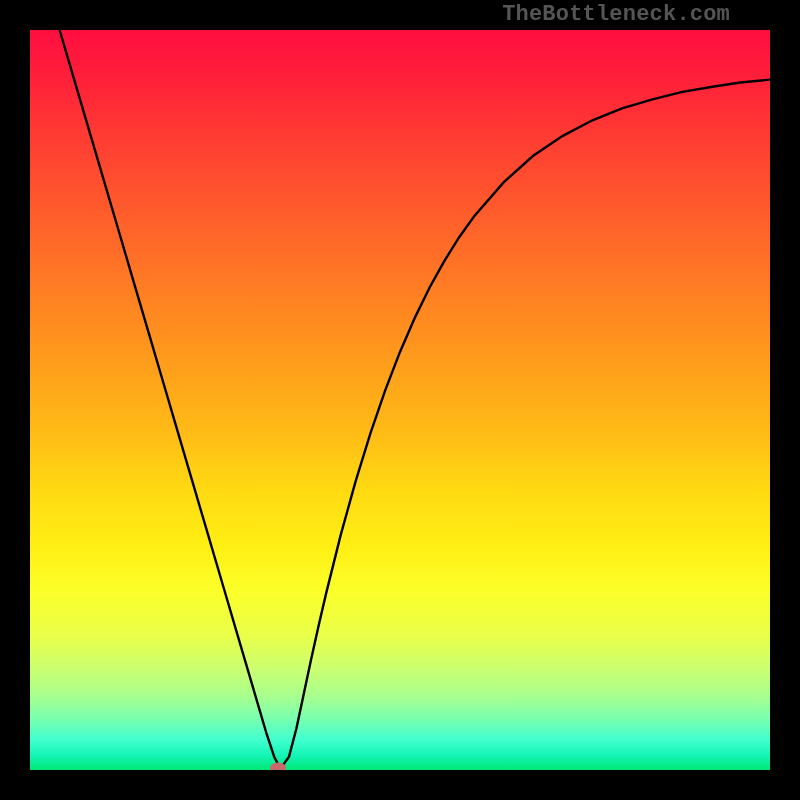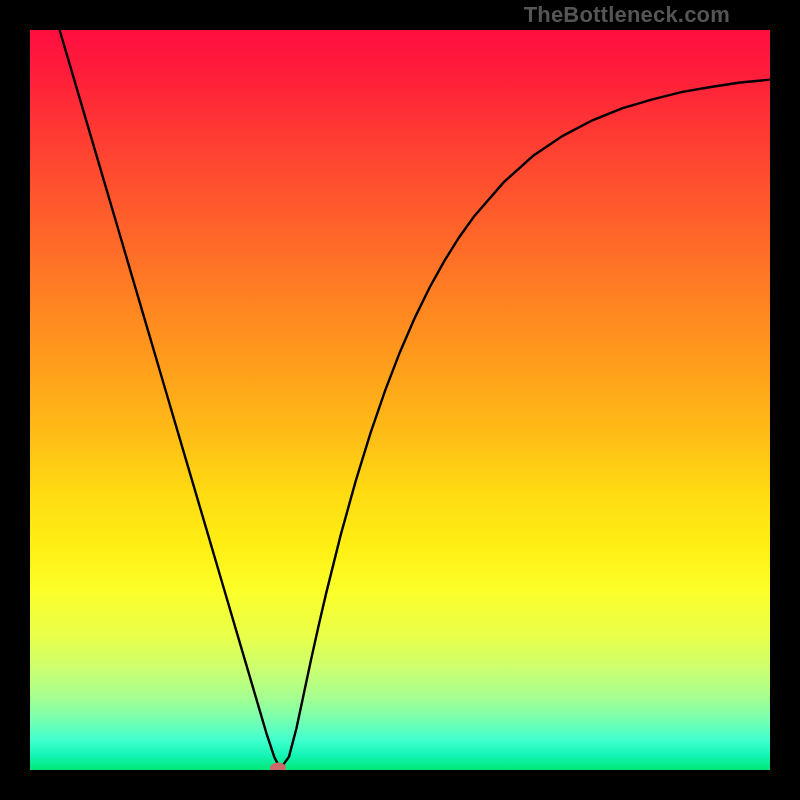--- a/index.html
+++ b/index.html
@@ -9,20 +9,21 @@
     height: 800px;
     background: #000;
     overflow: hidden;
     font-family: Arial, Helvetica, sans-serif;
   }
   .frame {
     position: relative;
     width: 740px;
     height: 800px;
     background: #000;
+    font-family: Liberation Mono, monospace;
   }
   .watermark {
     position: absolute;
     top: 2px;
     right: 10px;
     color: #555;
     font-size: 22px;
     font-weight: 600;
     letter-spacing: 0.2px;
     user-select: none;

